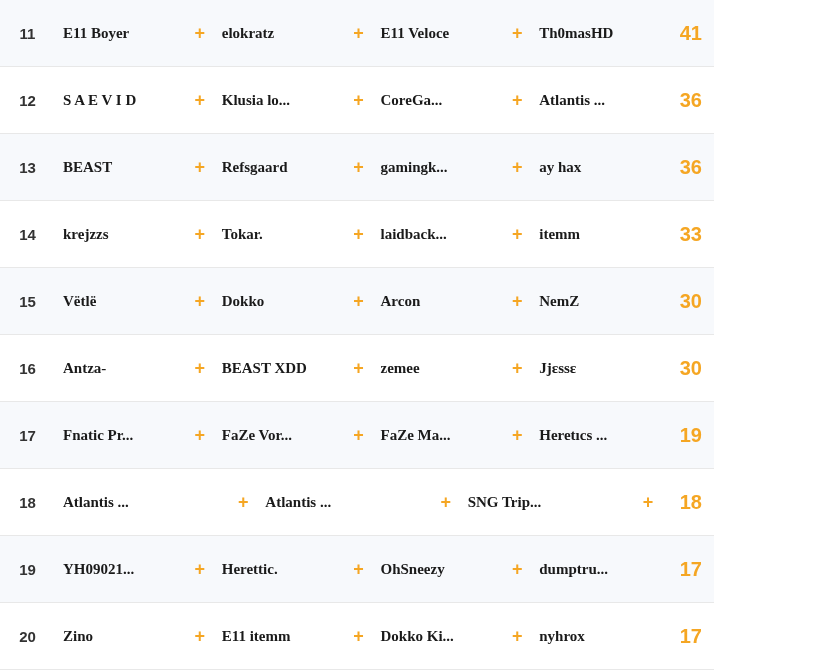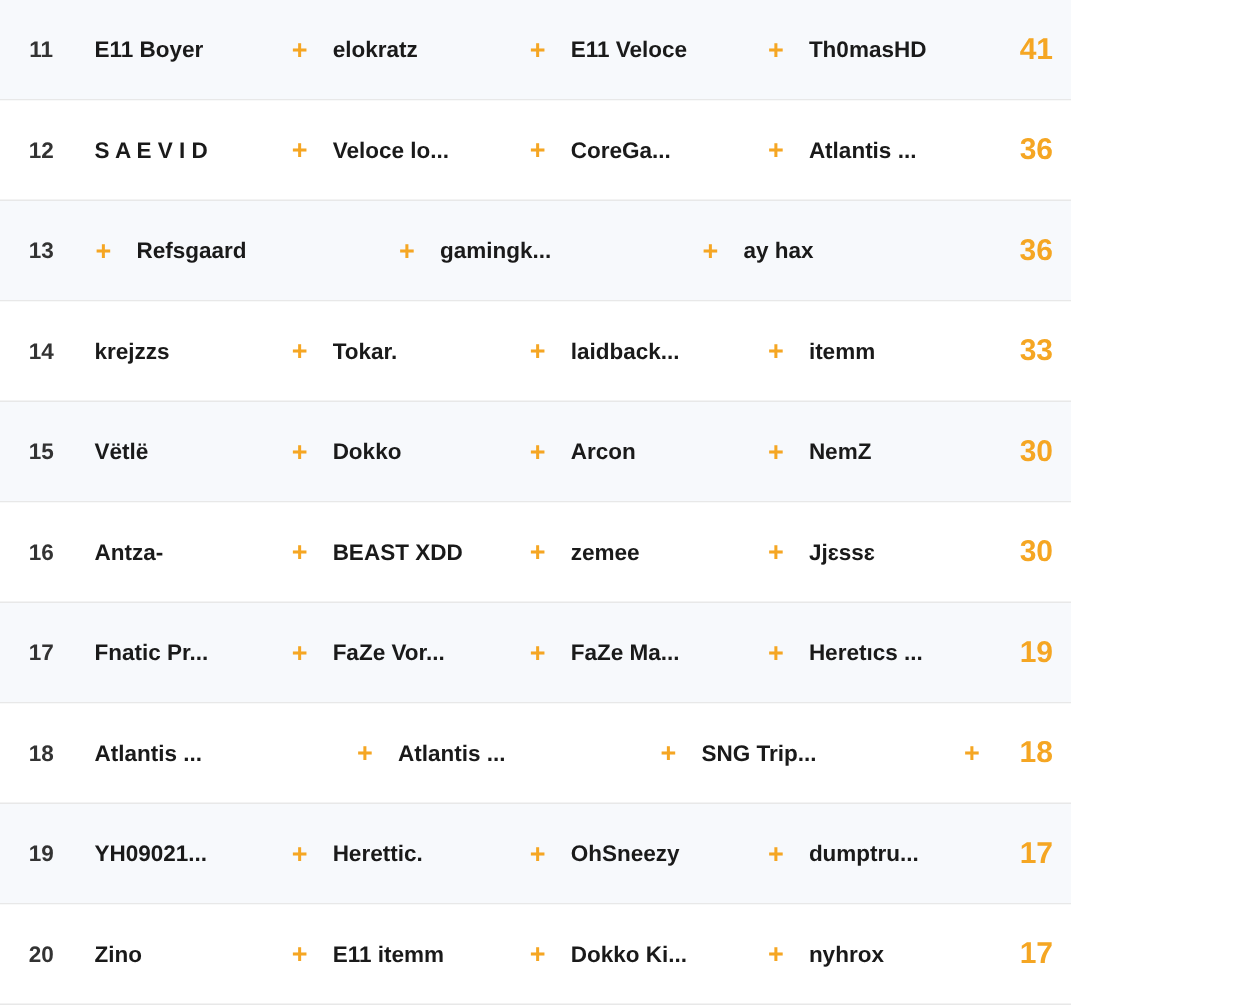--- a/index.html
+++ b/index.html
@@ -42,20 +42,21 @@
       color: #333;
       text-align: center;
     }
 
     .cell-player {
       flex: 1;
       padding: 0 8px;
       font-size: 15px;
       font-weight: 700;
       color: #1a1a1a;
+      font-family: Liberation Serif, serif;
     }
 
     .cell-plus {
       width: 28px;
       min-width: 28px;
       text-align: center;
       font-size: 18px;
       font-weight: 700;
       color: #f5a623;
     }
@@ -82,29 +83,30 @@
       <div class="cell-plus">+</div>
       <div class="cell-player">E11 Veloce</div>
       <div class="cell-plus">+</div>
       <div class="cell-player">Th0masHD</div>
       <div class="cell-score">41</div>
     </div>
     <div class="table-row">
       <div class="cell-rank">12</div>
       <div class="cell-player">S A E V I D</div>
       <div class="cell-plus">+</div>
-      <div class="cell-player">Veloce lo...</div>
+      <div class="cell-player">Klusia lo...</div>
       <div class="cell-plus">+</div>
       <div class="cell-player">CoreGa...</div>
       <div class="cell-plus">+</div>
       <div class="cell-player">Atlantis ...</div>
       <div class="cell-score">36</div>
     </div>
     <div class="table-row">
       <div class="cell-rank">13</div>
+      <div class="cell-player">BEAST</div>
       <div class="cell-plus">+</div>
       <div class="cell-player">Refsgaard</div>
       <div class="cell-plus">+</div>
       <div class="cell-player">gamingk...</div>
       <div class="cell-plus">+</div>
       <div class="cell-player">ay hax</div>
       <div class="cell-score">36</div>
     </div>
     <div class="table-row">
       <div class="cell-rank">14</div>

